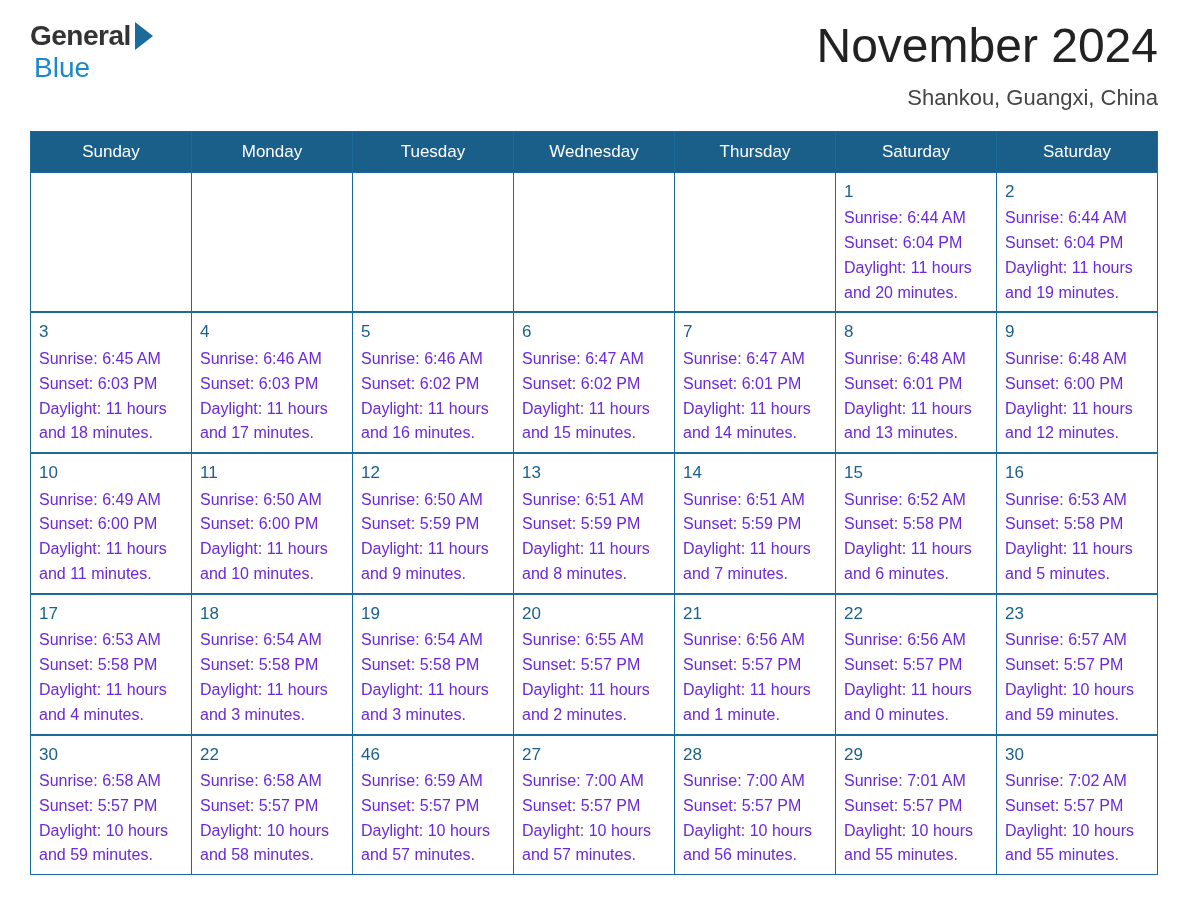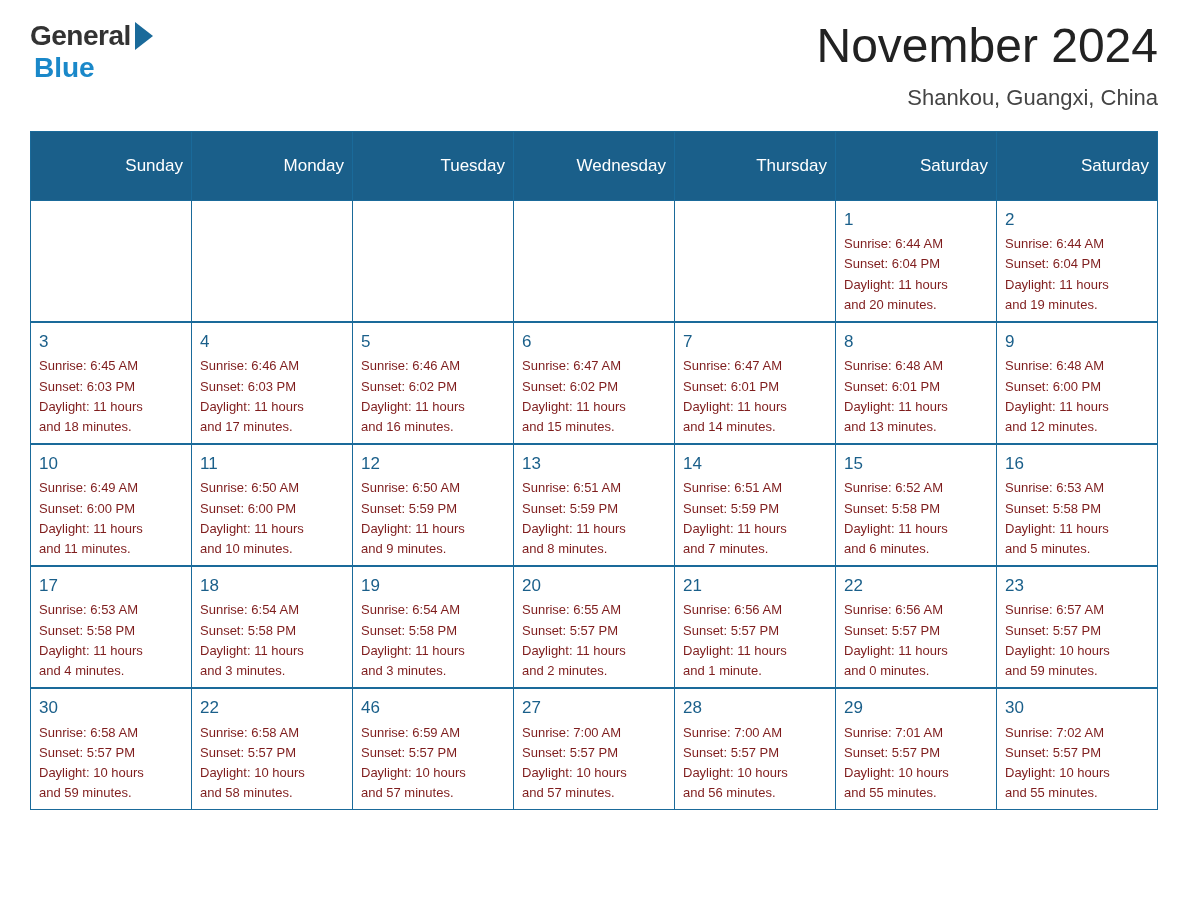--- a/index.html
+++ b/index.html
@@ -34,21 +34,21 @@
     .logo-arrow {
       width: 0;
       height: 0;
       border-left: 18px solid #1a6a9a;
       border-top: 14px solid transparent;
       border-bottom: 14px solid transparent;
       margin-left: 4px;
     }
     .logo-blue {
       font-size: 28px;
-      font-weight: bold;
+      font-weight: normal;
       color: #1a88c9;
       margin-left: 4px;
     }
     .title-section {
       text-align: right;
     }
     .month-year {
       font-size: 48px;
       font-weight: normal;
       color: #222;
@@ -62,44 +62,44 @@
     .calendar {
       width: 100%;
       border-collapse: collapse;
       border: 1px solid #1a6a9a;
     }
     .calendar th {
       background-color: #1a5f8a;
       color: #fff;
       font-size: 17px;
       font-weight: normal;
-      padding: 24px 8px;
-      text-align: right;
+      padding: 10px 8px;
+      text-align: center;
       border: 1px solid #1a6a9a;
     }
     .calendar td {
       vertical-align: top;
       padding: 6px 8px;
       border: 1px solid #1a6a9a;
       width: 14.28%;
       min-height: 90px;
       font-size: 13px;
       color: #333;
       line-height: 1.5;
     }
     .day-number {
       font-size: 17px;
       color: #1a5f8a;
       font-weight: normal;
       display: block;
       margin-bottom: 2px;
     }
     .day-info {
-      font-size: 13px;
-      color: #7f1d1d;
+      font-size: 16px;
+      color: #6d28d9;
       line-height: 1.55;
     }
     .empty-cell {
       background: #fff;
     }
     .row-separator td {
       border-top: 2px solid #1a6a9a;
     }
   </style>
 </head>

